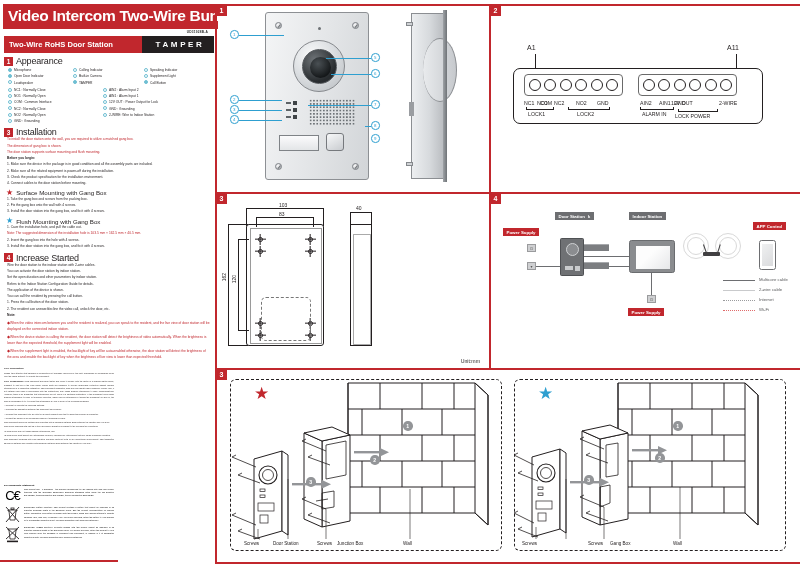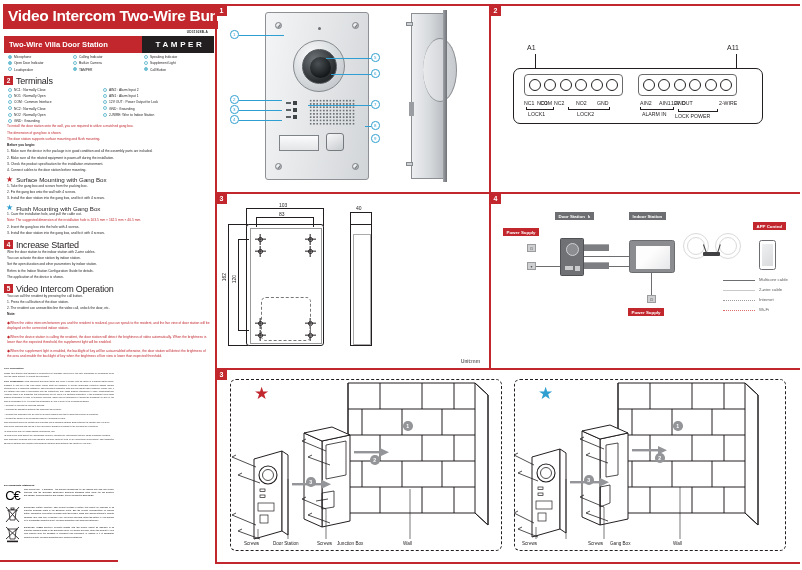--- a/index.html
+++ b/index.html
@@ -316,24 +316,28 @@
 <body>
 
 <div class="page">
 
   <div class="left-col">
 
     <div class="title-bar">Video Intercom Two-Wire Bundle</div>
     <div class="doc-code">UD31928B-A</div>
 
     <div class="subtitle-row">
-      <div class="subtitle-red">Two-Wire Villa Door Station</div>
+      <div class="subtitle-red">Two-Wire RoHS Door Station</div>
       <div class="lang-black">TAMPER</div>
     </div>
 
+    <div class="sec-head">
+      <div class="sec-num">1</div>
+      <div class="sec-title">Appearance</div>
+    </div>
     <div class="two-col" style="grid-template-columns: 62px 68px 60px;">
       <div class="li">
           <span class="dot filled"></span>
           <span class="li-t">Microphone</span>
         </div>
       <div class="li">
           <span class="dot"></span>
           <span class="li-t">Calling Indicator</span>
         </div>
       <div class="li">
@@ -359,71 +363,71 @@
       <div class="li">
           <span class="dot filled"></span>
           <span class="li-t">TAMPER</span>
         </div>
       <div class="li">
           <span class="dot filled"></span>
           <span class="li-t">Call Button</span>
         </div>
     </div>
 
+    <div class="two-col" style="grid-template-columns: 92px 100px;">
+      <div class="li">
+          <span class="dot"></span>
+          <span class="li-t">NC1 : Normally Close</span>
+        </div>
+      <div class="li">
+          <span class="dot"></span>
+          <span class="li-t">AIN2 : Alarm Input 2</span>
+        </div>
+      <div class="li">
+          <span class="dot"></span>
+          <span class="li-t">NO1 : Normally Open</span>
+        </div>
+      <div class="li">
+          <span class="dot"></span>
+          <span class="li-t">AIN1 : Alarm Input 1</span>
+        </div>
+      <div class="li">
+          <span class="dot"></span>
+          <span class="li-t">COM : Common Interface</span>
+        </div>
+      <div class="li">
+          <span class="dot"></span>
+          <span class="li-t">12V OUT : Power Output for Lock</span>
+        </div>
+      <div class="li">
+          <span class="dot"></span>
+          <span class="li-t">NC2 : Normally Close</span>
+        </div>
+      <div class="li">
+          <span class="dot"></span>
+          <span class="li-t">GND : Grounding</span>
+        </div>
+      <div class="li">
+          <span class="dot"></span>
+          <span class="li-t">NO2 : Normally Open</span>
+        </div>
+      <div class="li">
+          <span class="dot"></span>
+          <span class="li-t">2-WIRE: Wire to Indoor Station</span>
+        </div>
+      <div class="li">
+          <span class="dot"></span>
+          <span class="li-t">GND : Grounding</span>
+        </div>
+    </div>
+
     <div class="sec-head">
-      <div class="sec-num">2</div>
-      <div class="sec-title">Terminals</div>
-    </div>
-    <div class="two-col" style="grid-template-columns: 92px 100px;">
-      <div class="li">
-          <span class="dot"></span>
-          <span class="li-t">NC1 : Normally Close</span>
-        </div>
-      <div class="li">
-          <span class="dot"></span>
-          <span class="li-t">AIN2 : Alarm Input 2</span>
-        </div>
-      <div class="li">
-          <span class="dot"></span>
-          <span class="li-t">NO1 : Normally Open</span>
-        </div>
-      <div class="li">
-          <span class="dot"></span>
-          <span class="li-t">AIN1 : Alarm Input 1</span>
-        </div>
-      <div class="li">
-          <span class="dot"></span>
-          <span class="li-t">COM : Common Interface</span>
-        </div>
-      <div class="li">
-          <span class="dot"></span>
-          <span class="li-t">12V OUT : Power Output for Lock</span>
-        </div>
-      <div class="li">
-          <span class="dot"></span>
-          <span class="li-t">NC2 : Normally Close</span>
-        </div>
-      <div class="li">
-          <span class="dot"></span>
-          <span class="li-t">GND : Grounding</span>
-        </div>
-      <div class="li">
-          <span class="dot"></span>
-          <span class="li-t">NO2 : Normally Open</span>
-        </div>
-      <div class="li">
-          <span class="dot"></span>
-          <span class="li-t">2-WIRE: Wire to Indoor Station</span>
-        </div>
-      <div class="li">
-          <span class="dot"></span>
-          <span class="li-t">GND : Grounding</span>
-        </div>
-    </div>
-
+      <div class="sec-num">3</div>
+      <div class="sec-title">Installation</div>
+    </div>
     <div class="body-txt">
       <p class="red-t">To install the door station onto the wall, you are required to utilize a matched gang box.</p>
       <p class="red-t">The dimension of gang box is shown.</p>
       <p class="red-t">The door station supports surface mounting and flush mounting.</p>
       <p class="bold-t">Before you begin:</p>
       <p>1. Make sure the device in the package is in good condition and all the assembly parts are included.</p>
       <p>2. Make sure all the related equipment is power-off during the installation.</p>
       <p>3. Check the product specification for the installation environment.</p>
       <p>4. Connect cables to the door station before mounting.</p>
     </div>
@@ -454,24 +458,20 @@
       <div class="sec-title">Increase Started</div>
     </div>
     <div class="body-txt">
       <p>Wire the door station to the indoor station with 2-wire cables.</p>
       <p>You can activate the door station by indoor station.</p>
       <p>Set the open duration and other parameters by indoor station.</p>
       <p>Refers to the Indoor Station Configuration Guide for details.</p>
       <p>The application of the device is shown.</p>
     </div>
 
-    <div class="sec-head">
-      <div class="sec-num">5</div>
-      <div class="sec-title">Video Intercom Operation</div>
-    </div>
     <div class="body-txt">
       <p>You can call the resident by pressing the call button.</p>
       <p>1. Press the call button of the door station.</p>
       <p>2. The resident can answer/decline the video call, unlock the door, etc.</p>
       <p class="bold-t">Note:</p>
       <p class="red-t"><span class="note-ico">◆</span><span>When the video intercom between you and the resident is realized, you can speak to the resident, and the live view of door station will be displayed on the connected indoor station.</span></p>
       <p class="red-t"><span class="note-ico">◆</span><span>When the device station is calling the resident, the door station will detect the brightness of video automatically. When the brightness is lower than the expected threshold, the supplement light will be enabled.</span></p>
       <p class="red-t"><span class="note-ico">◆</span><span>When the supplement light is enabled, the backlight of key will be auto-enabled otherwise, the door station will detect the brightness of the area and enable the backlight of key when the brightness of live view is lower than expected threshold.</span></p>
     </div>
 

